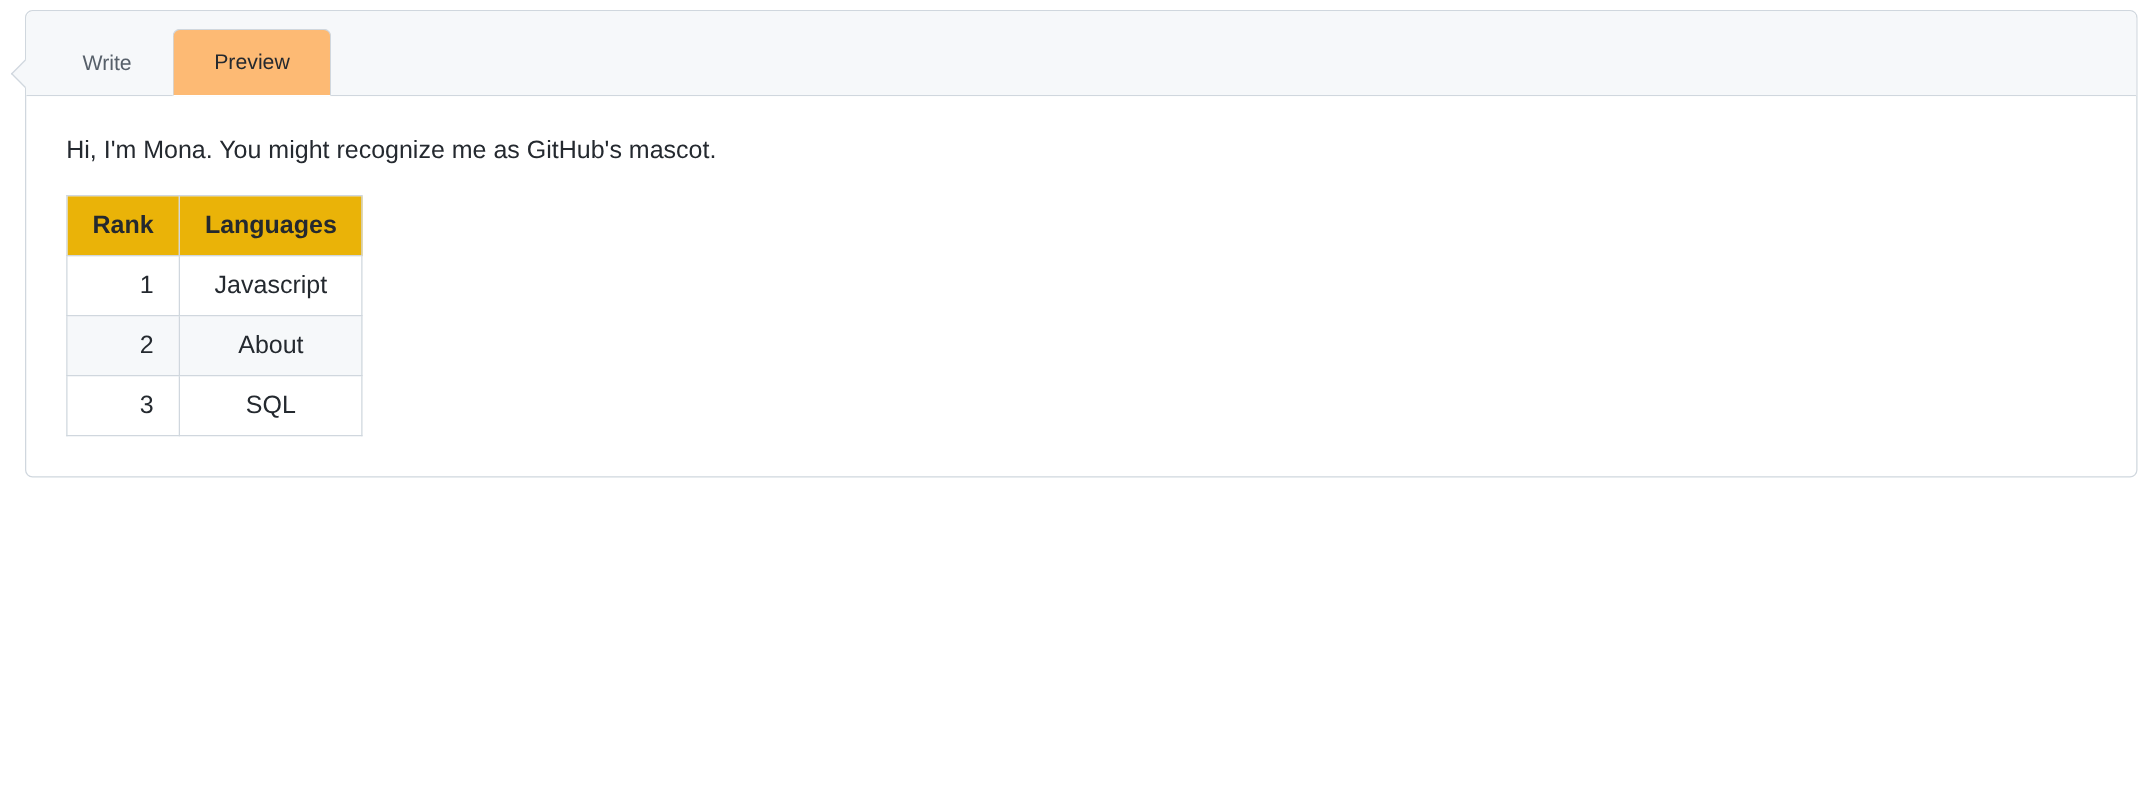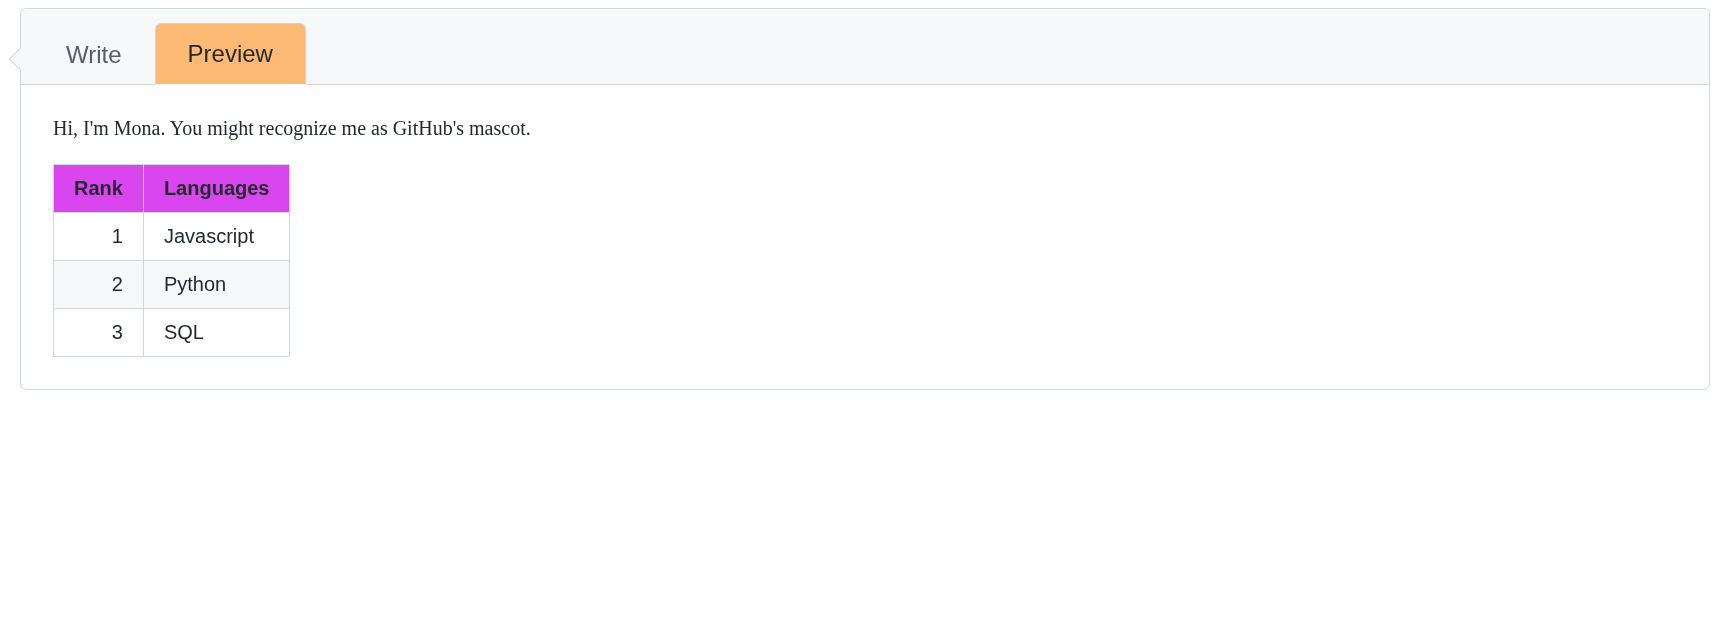--- a/index.html
+++ b/index.html
@@ -39,21 +39,21 @@
       border-bottom: 1px solid #d0d7de;
       border-top-left-radius: 6px;
       border-top-right-radius: 6px;
       padding-left: 12px;
       padding-top: 14px;
       position: relative;
       z-index: 2;
     }
     .tab {
       padding: 16px 32px;
-      font-size: 24px;
+      font-size: 17px;
       cursor: pointer;
       border: 1px solid transparent;
       border-bottom: none;
       color: #57606a;
       background: transparent;
       border-top-left-radius: 6px;
       border-top-right-radius: 6px;
       position: relative;
       margin-bottom: -1px;
     }
@@ -70,41 +70,40 @@
       font-size: 30px;
       font-weight: 600;
       padding-bottom: 10px;
       border-bottom: 1px solid #d8dee4;
       margin-bottom: 20px;
     }
     .preview-paragraph {
       font-size: 20px;
       margin-bottom: 24px;
       color: #24292f;
-      font-family: Liberation Serif, serif;
     }
     .preview-table {
       border-collapse: collapse;
       font-size: 20px;
     }
     .preview-table th,
     .preview-table td {
       border: 1px solid #d0d7de;
       padding: 12px 20px;
     }
     .preview-table th {
       font-weight: 600;
-      background: #d946ef;
+      background: #eab308;
       text-align: center;
     }
     .preview-table td.rank-cell {
       text-align: right;
     }
     .preview-table td.lang-cell {
-      text-align: left;
+      text-align: center;
     }
     .preview-table tbody tr:nth-child(even) td {
       background: #f6f8fa;
     }
     .preview-table tbody tr:nth-child(odd) td {
       background: #ffffff;
     }
   </style>
 </head>
 <body>
@@ -124,21 +123,21 @@
           <th>Languages</th>
         </tr>
       </thead>
       <tbody>
         <tr>
           <td class="rank-cell">1</td>
           <td class="lang-cell">Javascript</td>
         </tr>
         <tr>
           <td class="rank-cell">2</td>
-          <td class="lang-cell">Python</td>
+          <td class="lang-cell">About</td>
         </tr>
         <tr>
           <td class="rank-cell">3</td>
           <td class="lang-cell">SQL</td>
         </tr>
       </tbody>
     </table>
   </div>
 </div>
 

